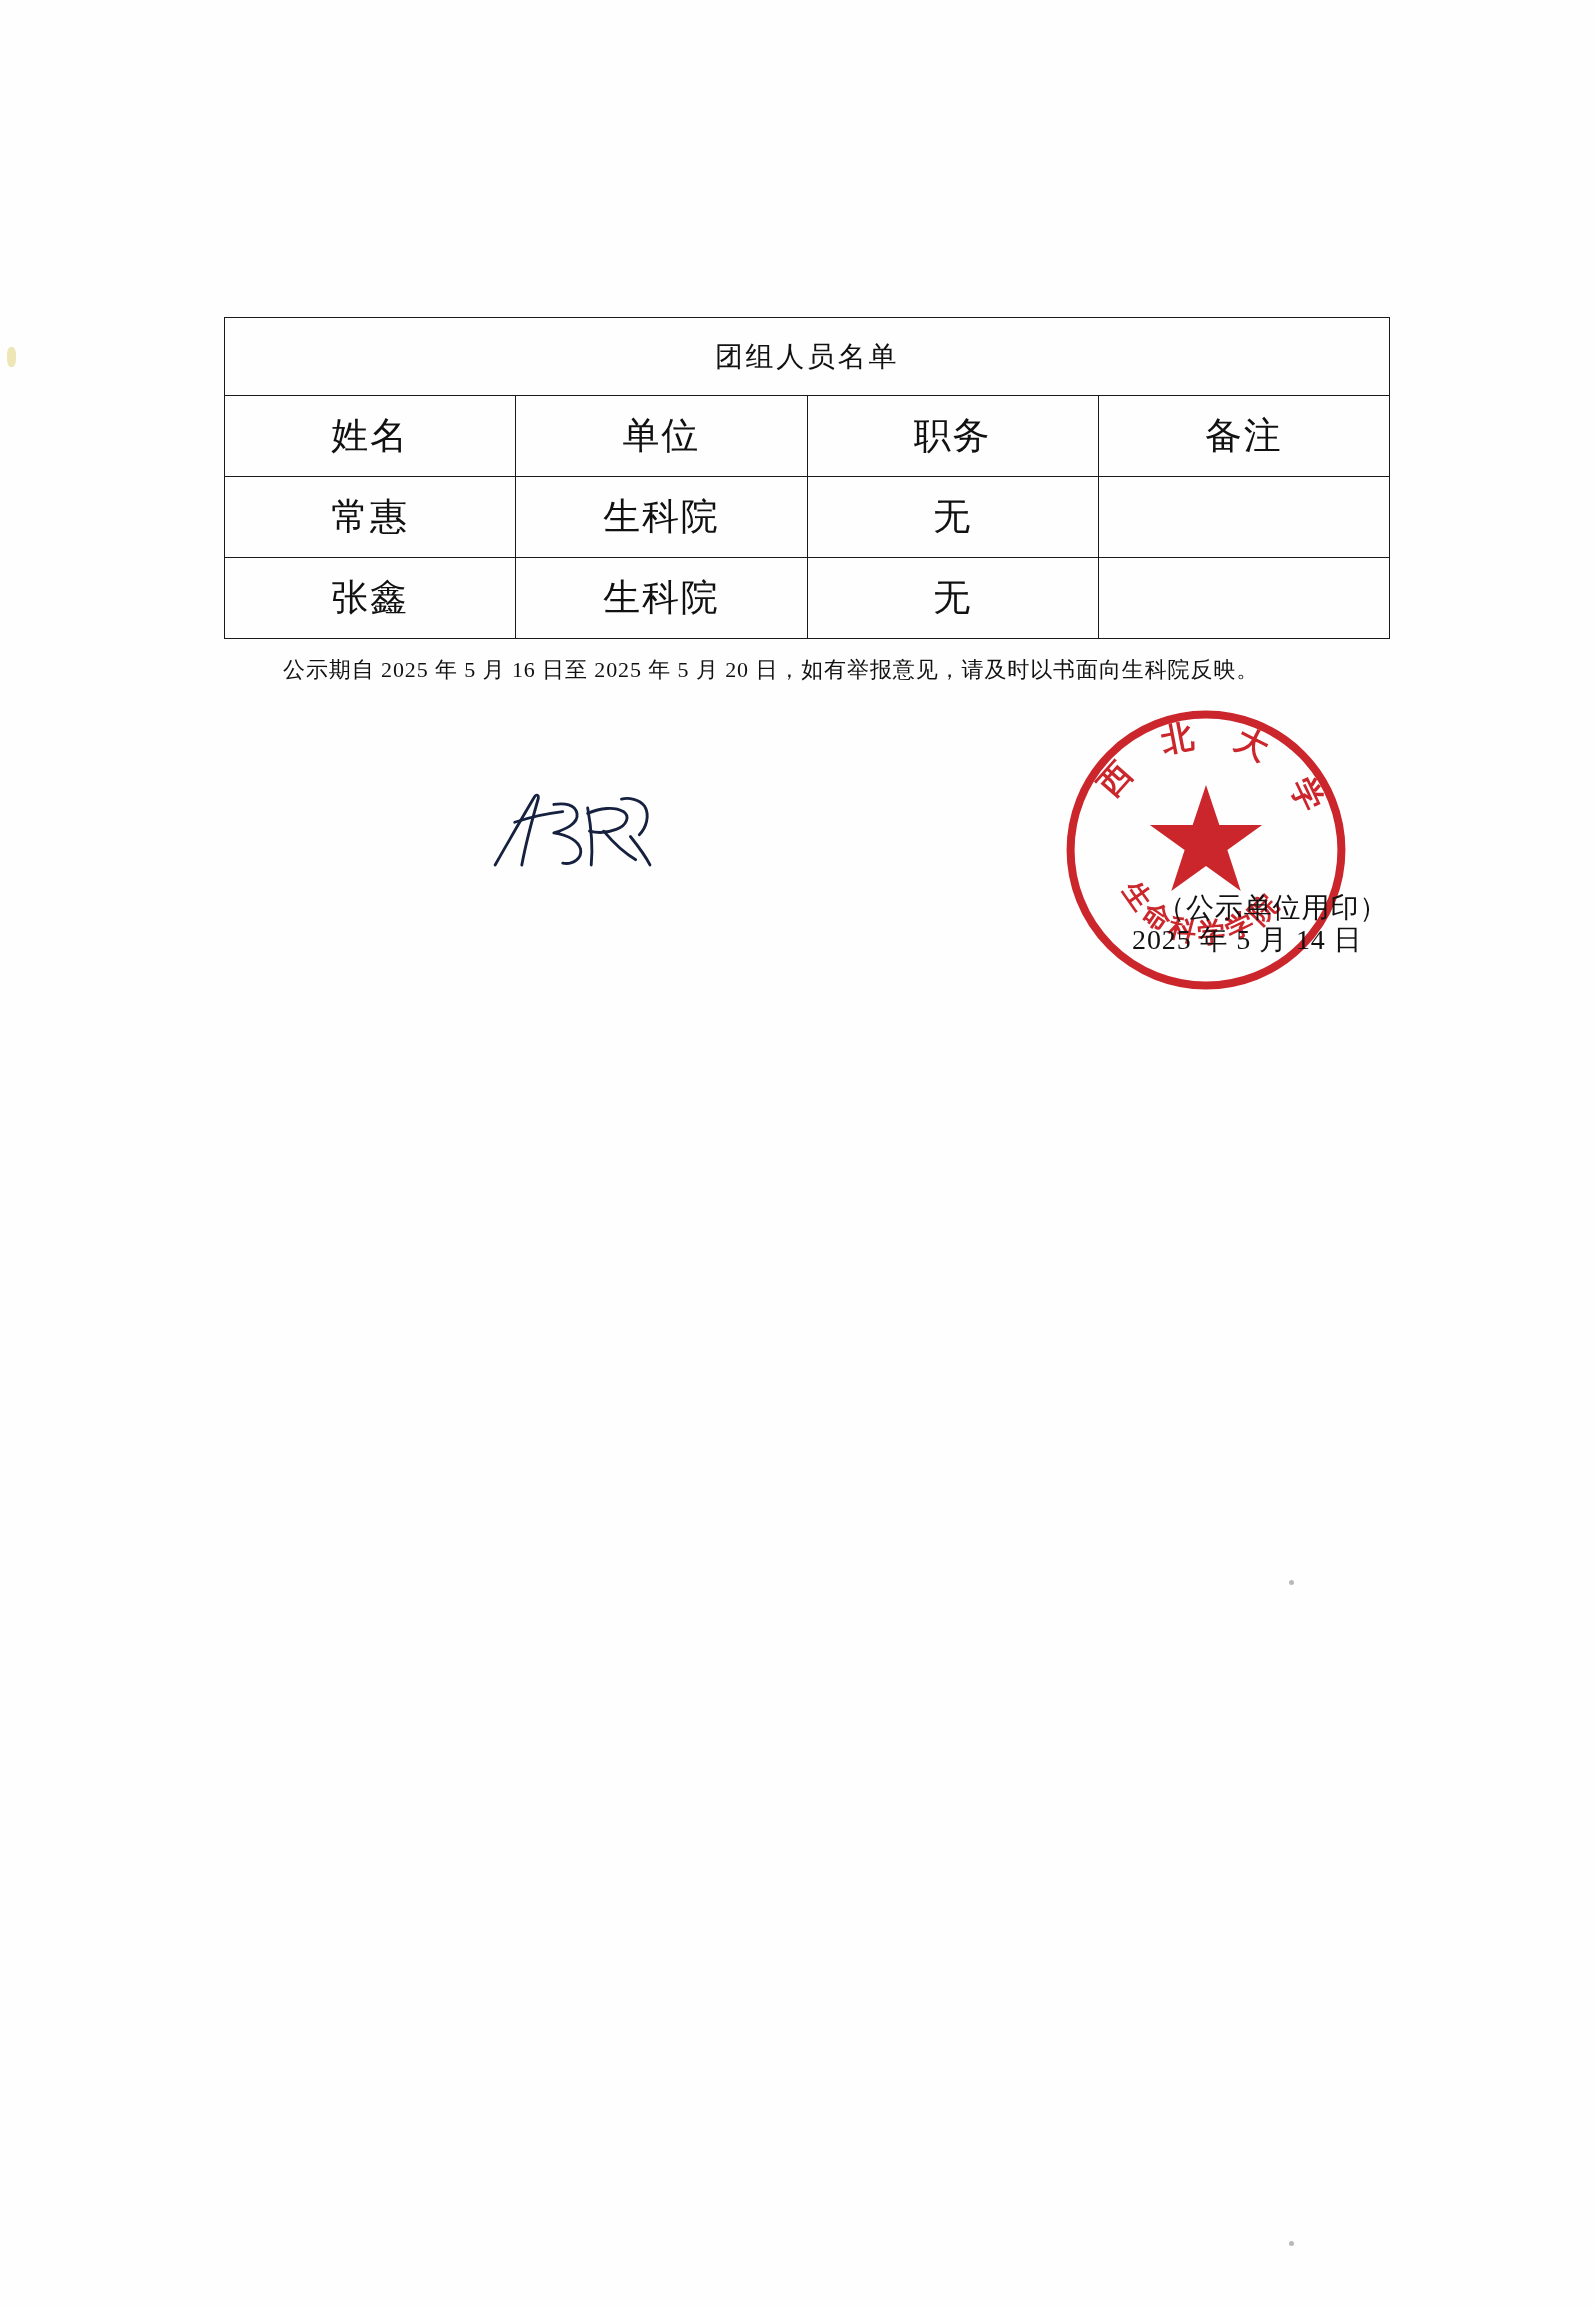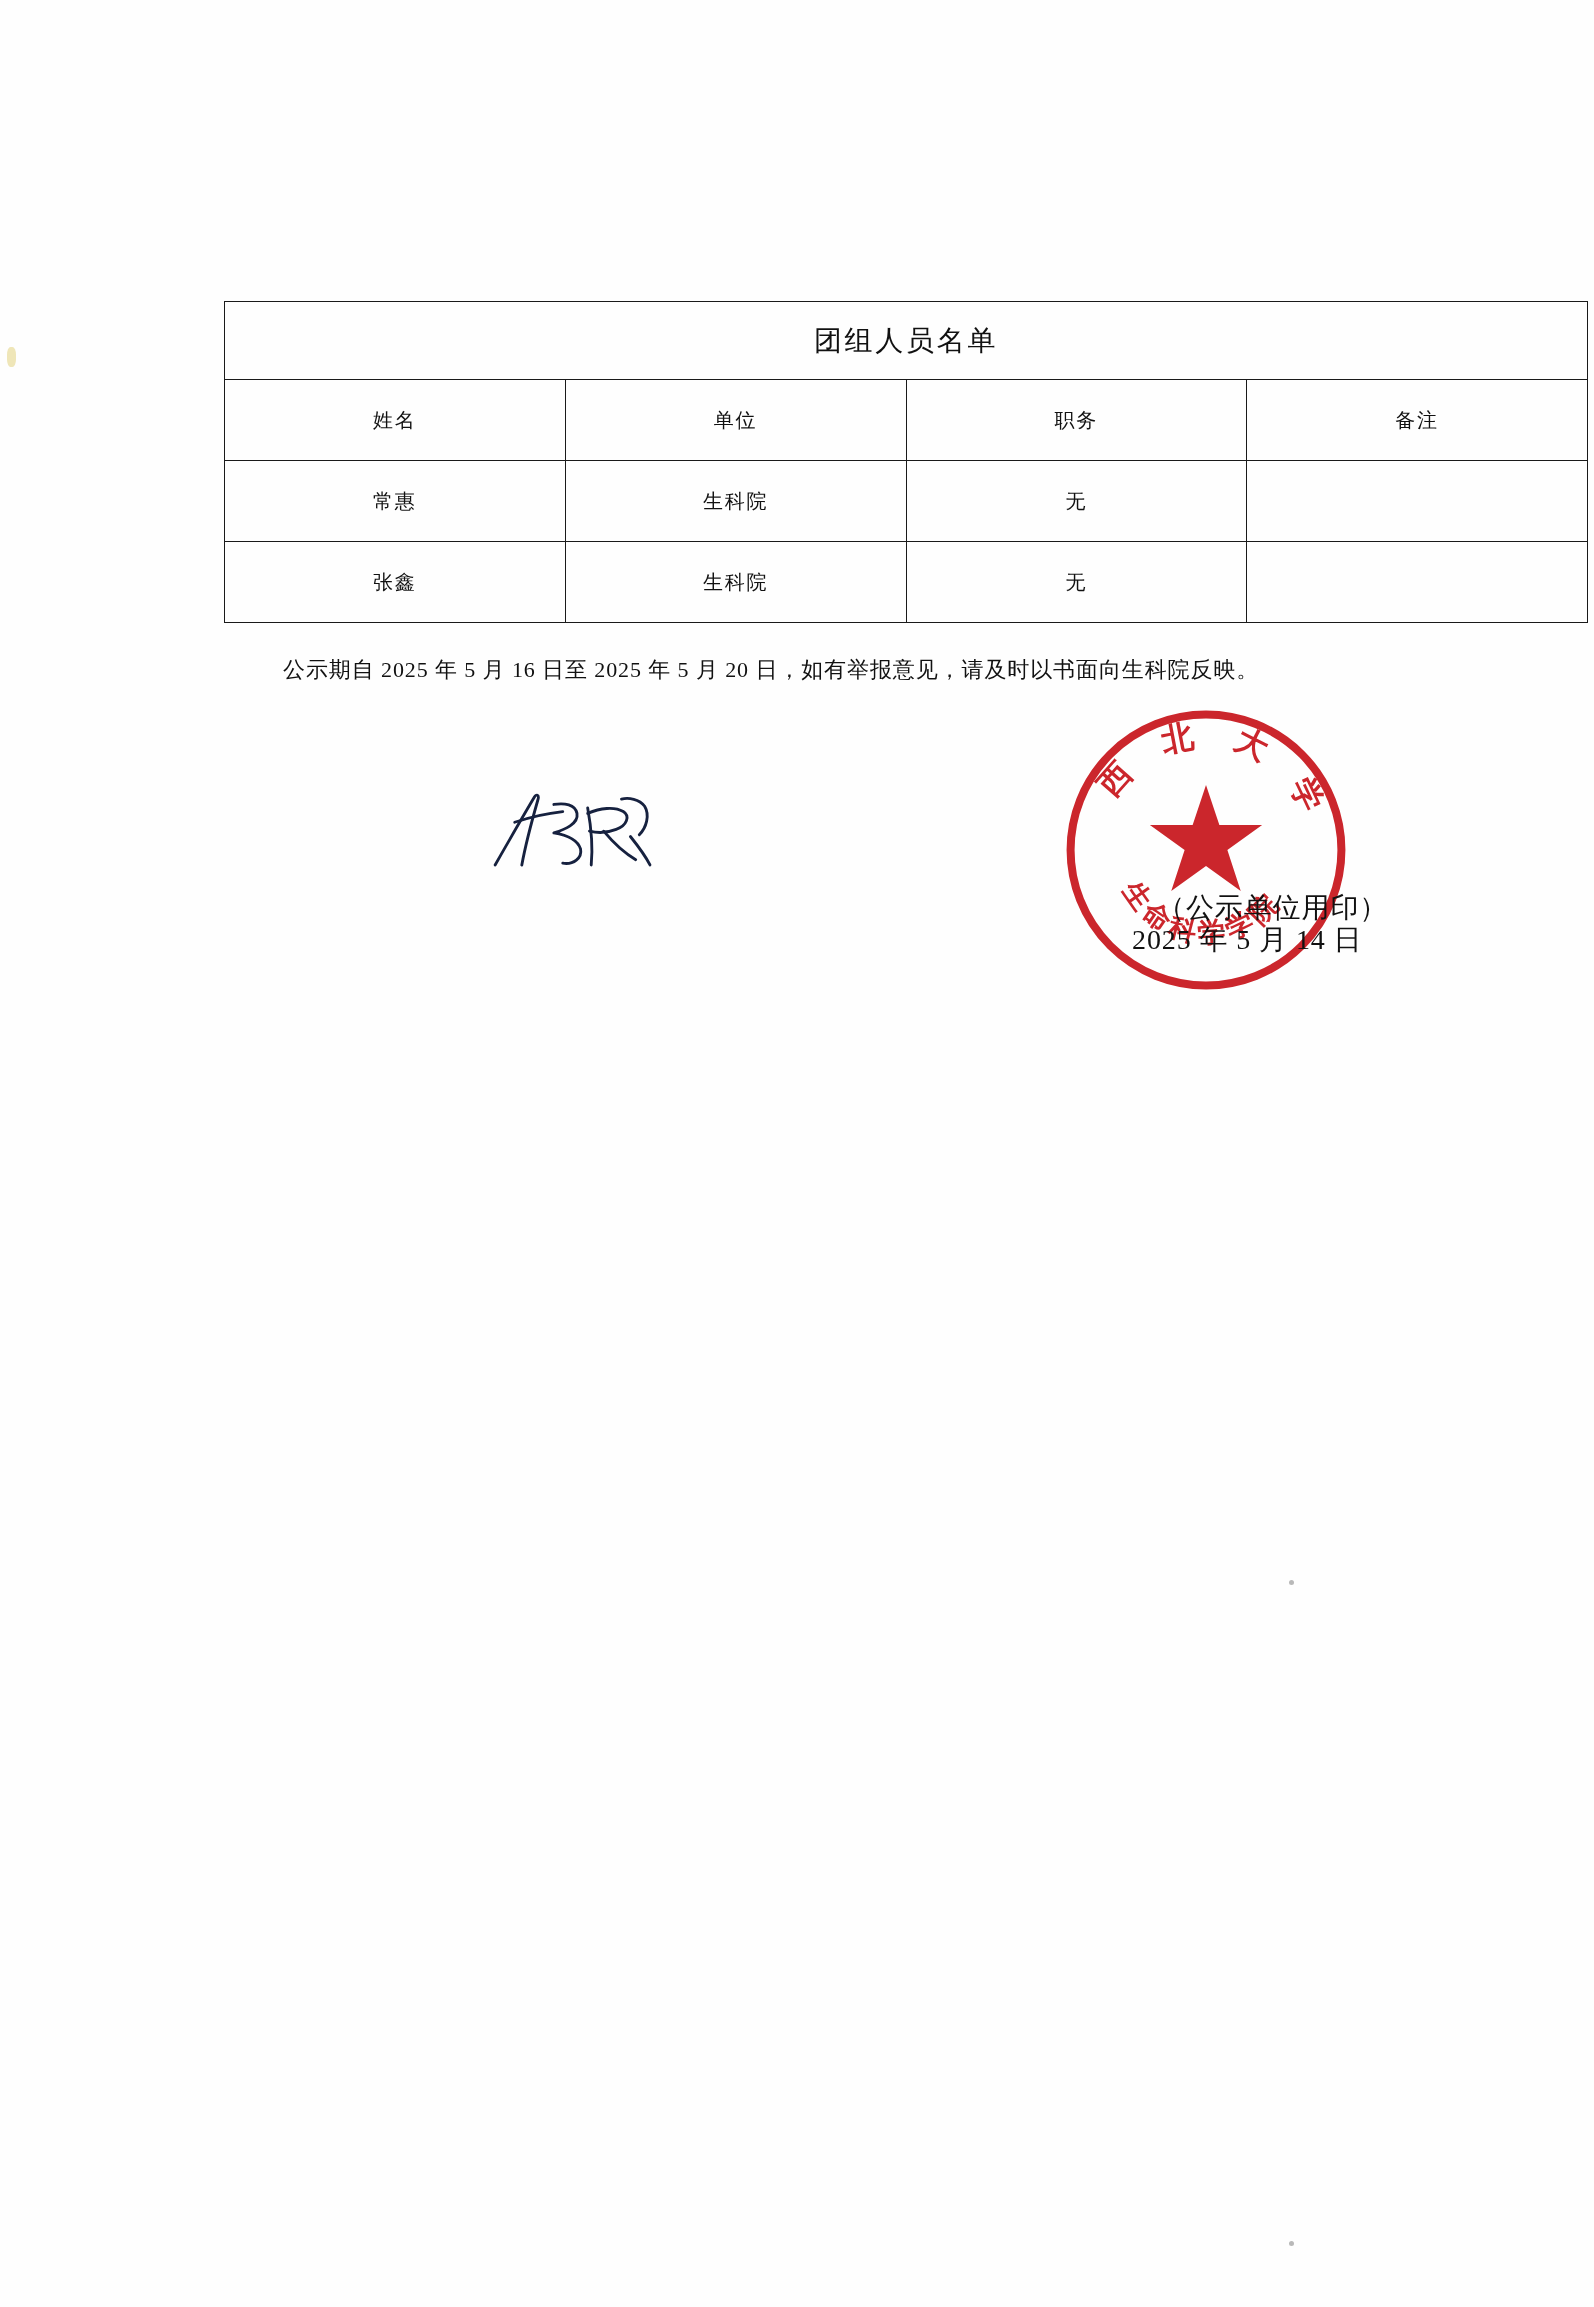--- a/index.html
+++ b/index.html
@@ -19,34 +19,34 @@
   .page {
     position: absolute;
     inset: 0;
     background: #fefefe;
   }
 
   
   .table-wrap {
     position: absolute;
     left: 224px;
-    top: 301px;
-    width: 1364px;
+    top: 317px;
+    width: 1166px;
   }
   table.roster {
     border-collapse: collapse;
     width: 100%;
     table-layout: fixed;
   }
   table.roster td {
     border: 1.8px solid #1a1a1a;
     height: 78px;
     text-align: center;
     vertical-align: middle;
-    font-size: 20px;
+    font-size: 37px;
     letter-spacing: 1.8px;
     font-family: "Liberation Serif", "DejaVu Serif", serif;
   }
   table.roster td.title-cell {
     height: 75px;
     font-size: 28px;
     letter-spacing: 2.7px;
   }
   .col-name { width: 19%; }
   .col-unit { width: 28%; }

